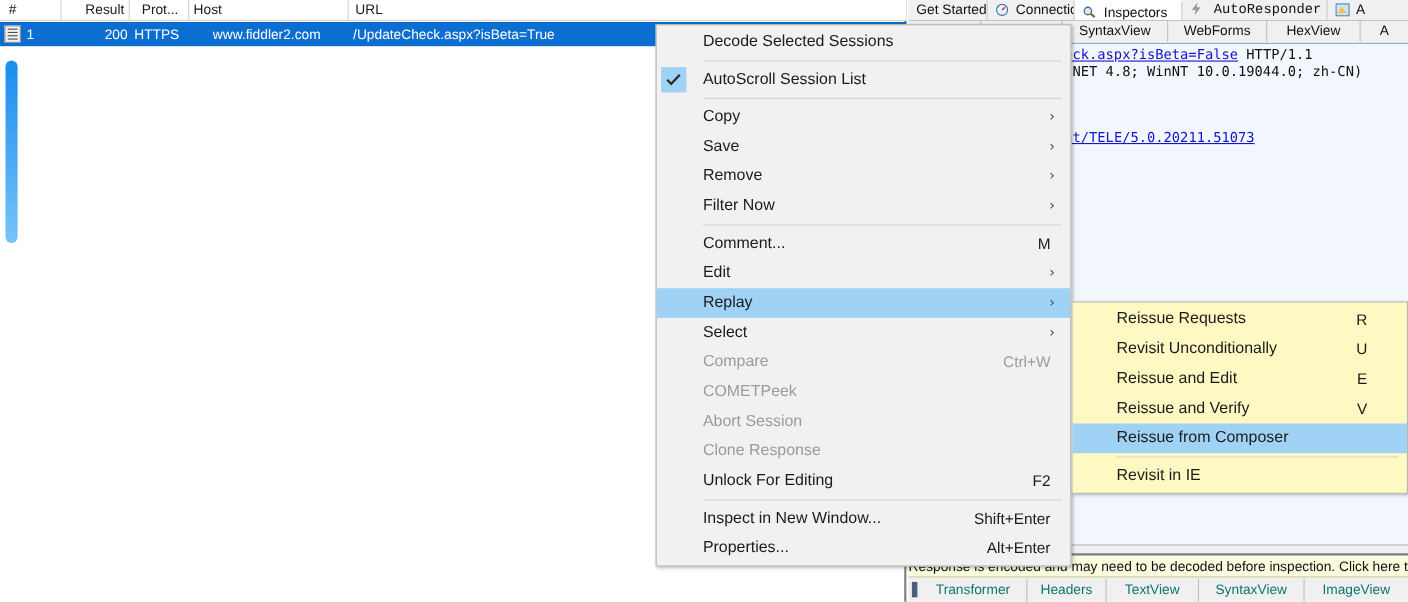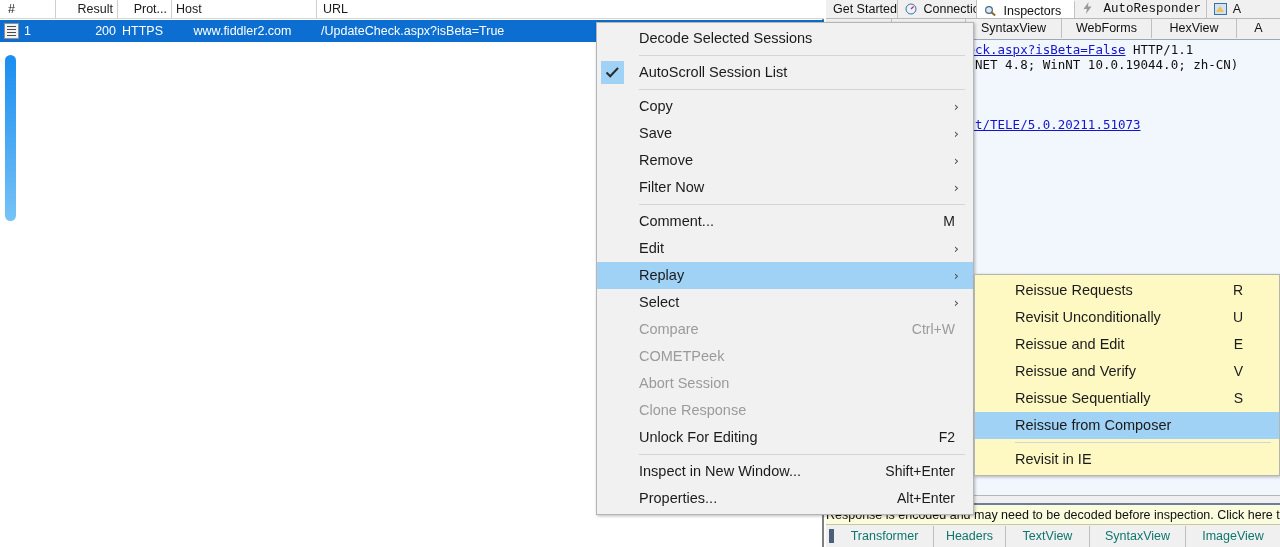--- a/index.html
+++ b/index.html
@@ -45,21 +45,21 @@
     font-size: 12.5px;
     color: #1a1a1a;
     border-right: 1px solid #cfcfcf;
     box-sizing: border-box;
     padding: 0 4px;
     white-space: nowrap;
     overflow: hidden;
   }
   #ch-num    { left: 0;    width: 56px;  text-align: left; padding-left: 8px;}
   #ch-result { left: 56px; width: 62px;  text-align: right; }
-  #ch-prot   { left: 118px;width: 54px;  text-align: right; padding-left: 6px;}
+  #ch-prot   { left: 118px;width: 54px;  text-align: center; padding-left: 6px;}
   #ch-host   { left: 172px;width: 145px; }
   #ch-url    { left: 317px;width: 507px; text-align: left; padding-left: 6px; border-right: none;}
 
   #session-row {
     position: absolute;
     left: 0; top: 20px;
     width: 824px;
     height: 22px;
     background: #0b6ed0;
     color: #ffffff;
@@ -412,17 +412,16 @@
     <div class="msep"></div>
     <div class="mi"><span>Inspect in New Window...</span><span class="accel">Shift+Enter</span></div>
     <div class="mi"><span>Properties...</span><span class="accel">Alt+Enter</span></div>
   </div>
 
 <div id="sub-menu">
     <div class="mi"><span>Reissue Requests</span><span class="accel">R</span></div>
     <div class="mi"><span>Revisit Unconditionally</span><span class="accel">U</span></div>
     <div class="mi"><span>Reissue and Edit</span><span class="accel">E</span></div>
     <div class="mi"><span>Reissue and Verify</span><span class="accel">V</span></div>
-    <div class="mi"><span>Reissue Sequentially</span><span class="accel">S</span></div>
     <div class="mi hl"><span>Reissue from Composer</span></div>
     <div class="msep"></div>
     <div class="mi"><span>Revisit in IE</span></div>
   </div>
 
 </body></html>

